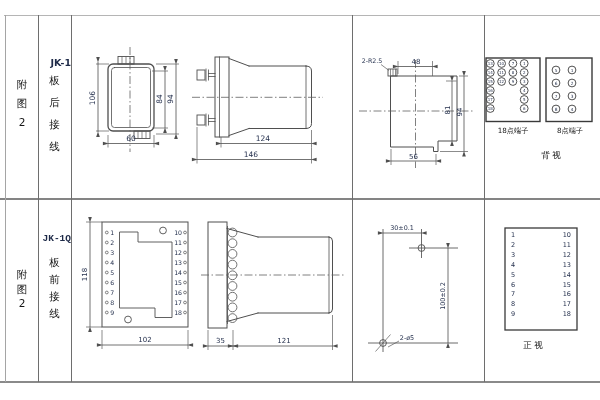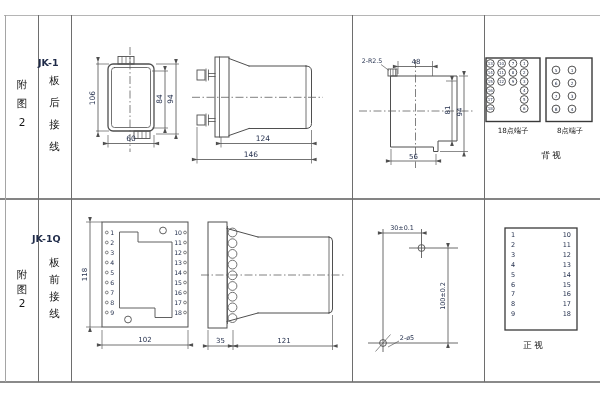--- a/index.html
+++ b/index.html
@@ -1,21 +1,21 @@
 <!DOCTYPE html>
 <html><head>
 <meta charset="utf-8">
 <style>
   html,body{margin:0;padding:0;background:#fff;}
   #canvas{position:relative;width:600px;height:400px;background:#ffffff;overflow:hidden;
           font-family:"DejaVu Sans",sans-serif;}
   .gline{position:absolute;}
   .vlabel{position:absolute;display:flex;flex-direction:column;align-items:center;color:#141414;}
   .vlabel span{display:block;font-size:10.5px;line-height:1.15;}
-  .model{position:absolute;text-align:left;font-size:9.5px;font-weight:700;color:#1e2a48;}
+  .model{position:absolute;text-align:right;font-size:9.5px;font-weight:700;color:#1e2a48;}
   svg{position:absolute;overflow:visible;}
   svg .ln{stroke:#4f4f4f;stroke-width:1;fill:none;stroke-linecap:square;}
   svg .box{stroke:#3a3a3a;fill:none;}
   svg .dim{stroke:#4f4f4f;stroke-width:0.8;fill:none;}
   svg .ext{stroke:#5a5a5a;stroke-width:0.7;fill:none;}
   svg .cl{stroke:#606060;stroke-width:0.8;stroke-dasharray:8 2.5 1.5 2.5;fill:none;}
   svg text{font-family:"DejaVu Sans",sans-serif;fill:#1e2a48;}
   svg .cjkt{fill:#141414;}
 </style>
 </head>
@@ -43,21 +43,21 @@
     <span>后</span>
     <span>接</span>
     <span>线</span>
   </div>
 
   <div class="vlabel" style="left:6px;top:268px;width:32px;gap:2.5px;">
     <span>附</span>
     <span>图</span>
     <span>2</span>
   </div>
-  <div class="model" style="left:32px;top:233px;width:33px;">JK-1Q</div>
+  <div class="model" style="left:38px;top:233px;width:33px;font-family:Liberation Mono, monospace;">JK-1Q</div>
   <div class="vlabel" style="left:38px;top:256px;width:33px;gap:5px;">
     <span>板</span>
     <span>前</span>
     <span>接</span>
     <span>线</span>
   </div>
 
   <svg style="left:82px;top:42px;" width="112" height="136" viewBox="82 42 112 136">
     <defs>
         <marker id="a1" viewBox="0 -3 8 6" refX="0.6" refY="0" markerWidth="8" markerHeight="6" orient="auto-start-reverse">

